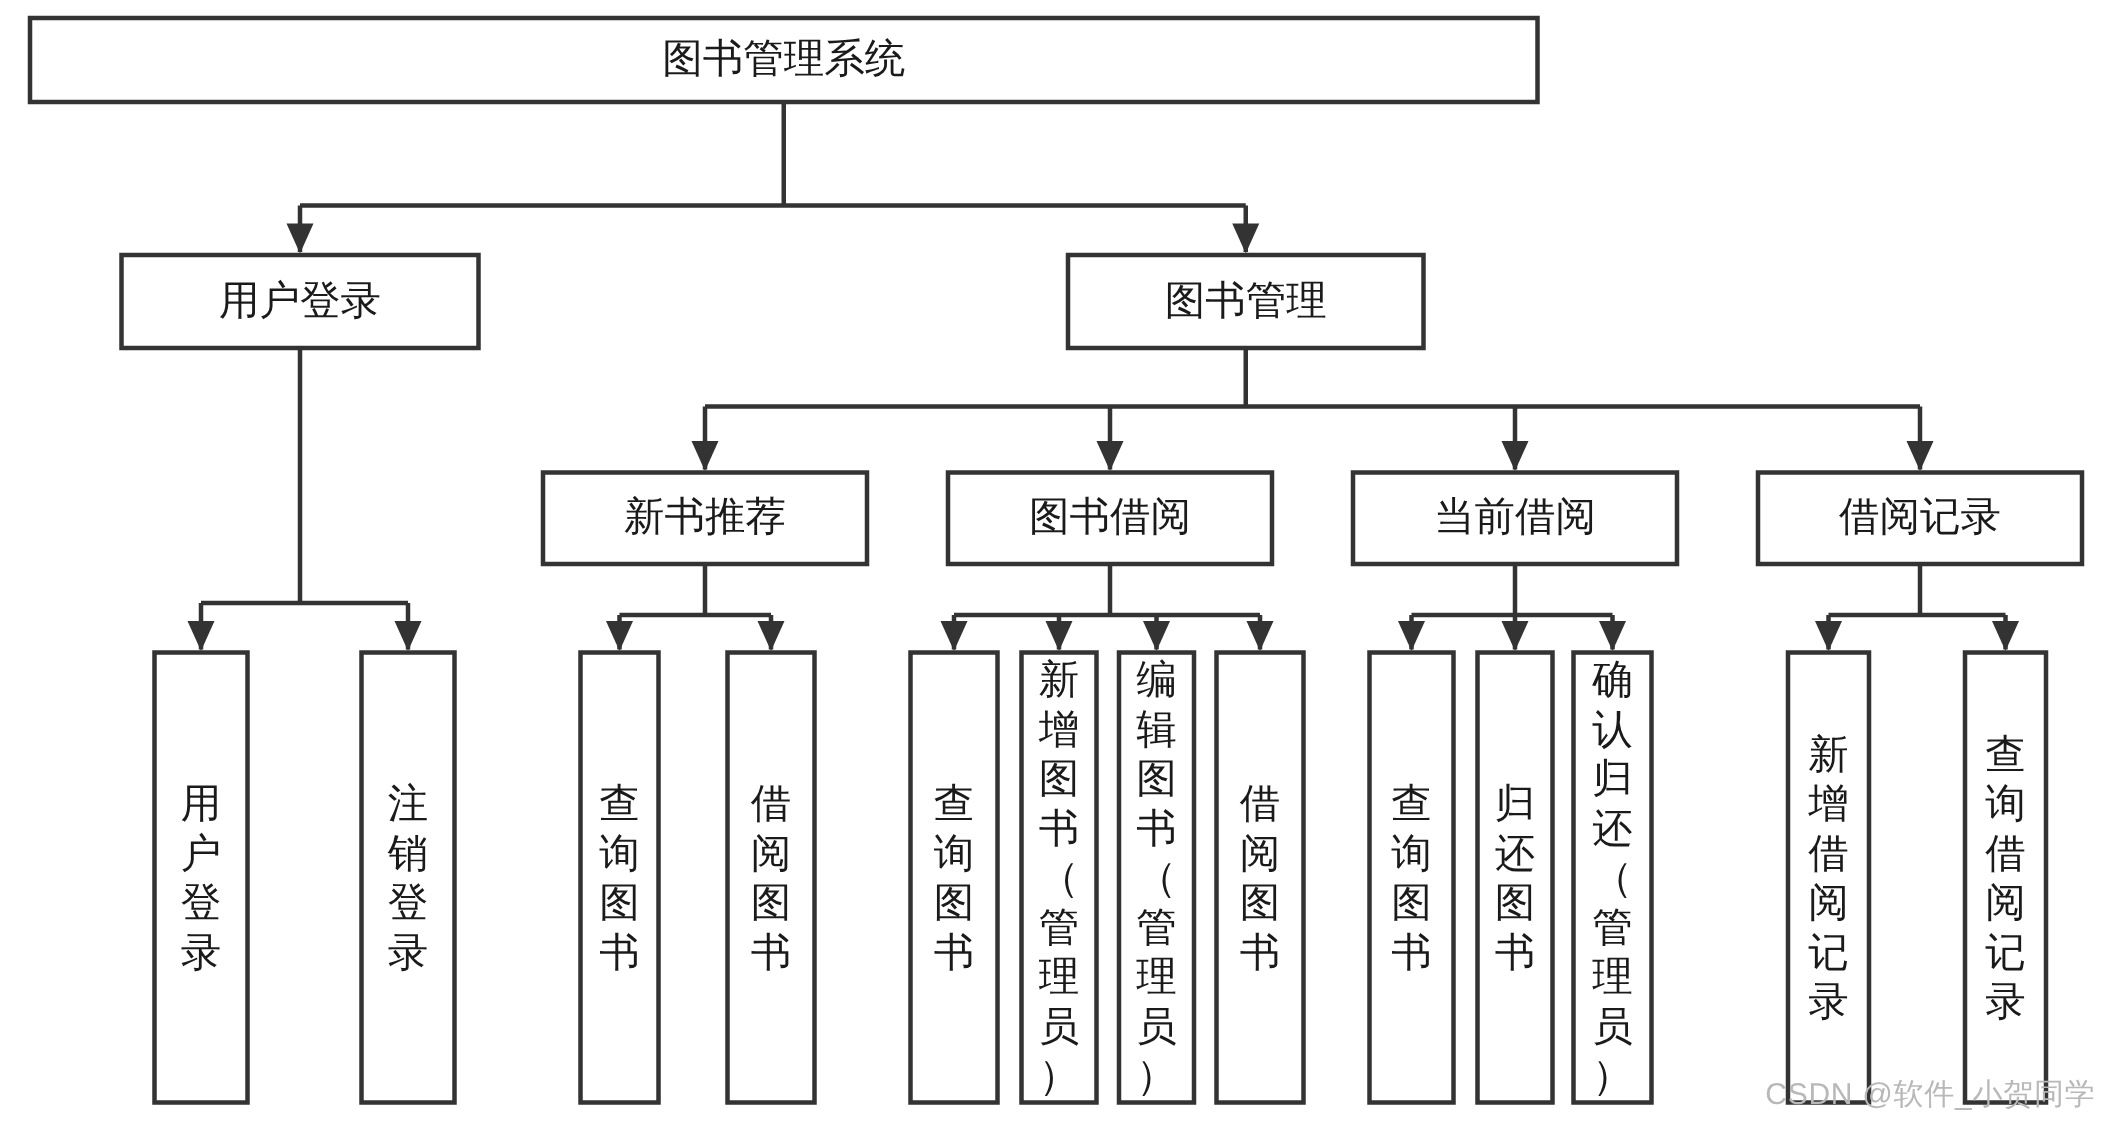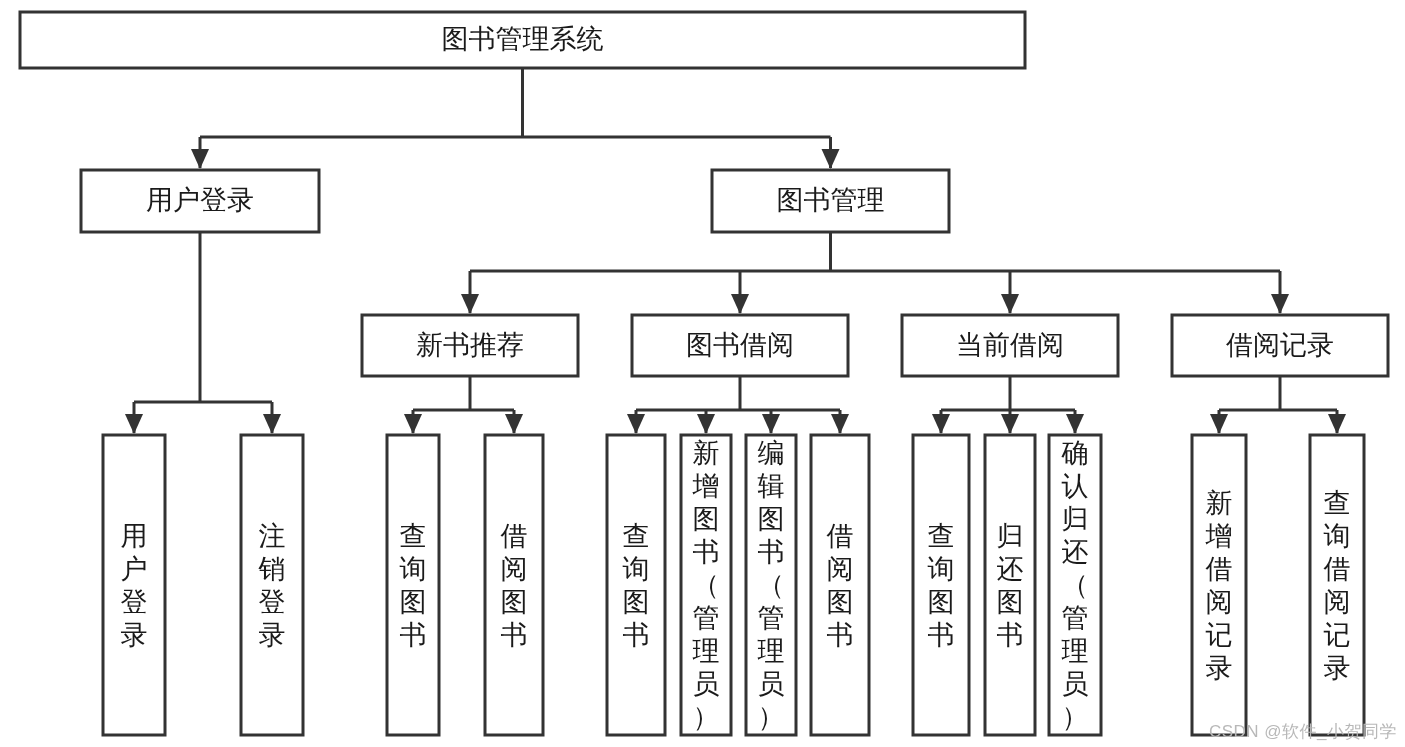--- a/index.html
+++ b/index.html
@@ -47,21 +47,21 @@
   }
   .arrow-head {
     fill: #333333;
     stroke: none;
   }
   .watermark {
     position: absolute;
     right: 8px;
     bottom: 4px;
     font-family: "Liberation Sans", "DejaVu Sans", sans-serif;
-    font-size: 17px;
+    font-size: 20px;
     color: #b8b8b8;
     white-space: nowrap;
     letter-spacing: 0.5px;
     margin-left: 43px;
   }
 </style>
 </head>
 <body>
 
 <svg id="diagram" viewBox="0 0 1405 747" width="1405" height="747" xmlns="http://www.w3.org/2000/svg">

